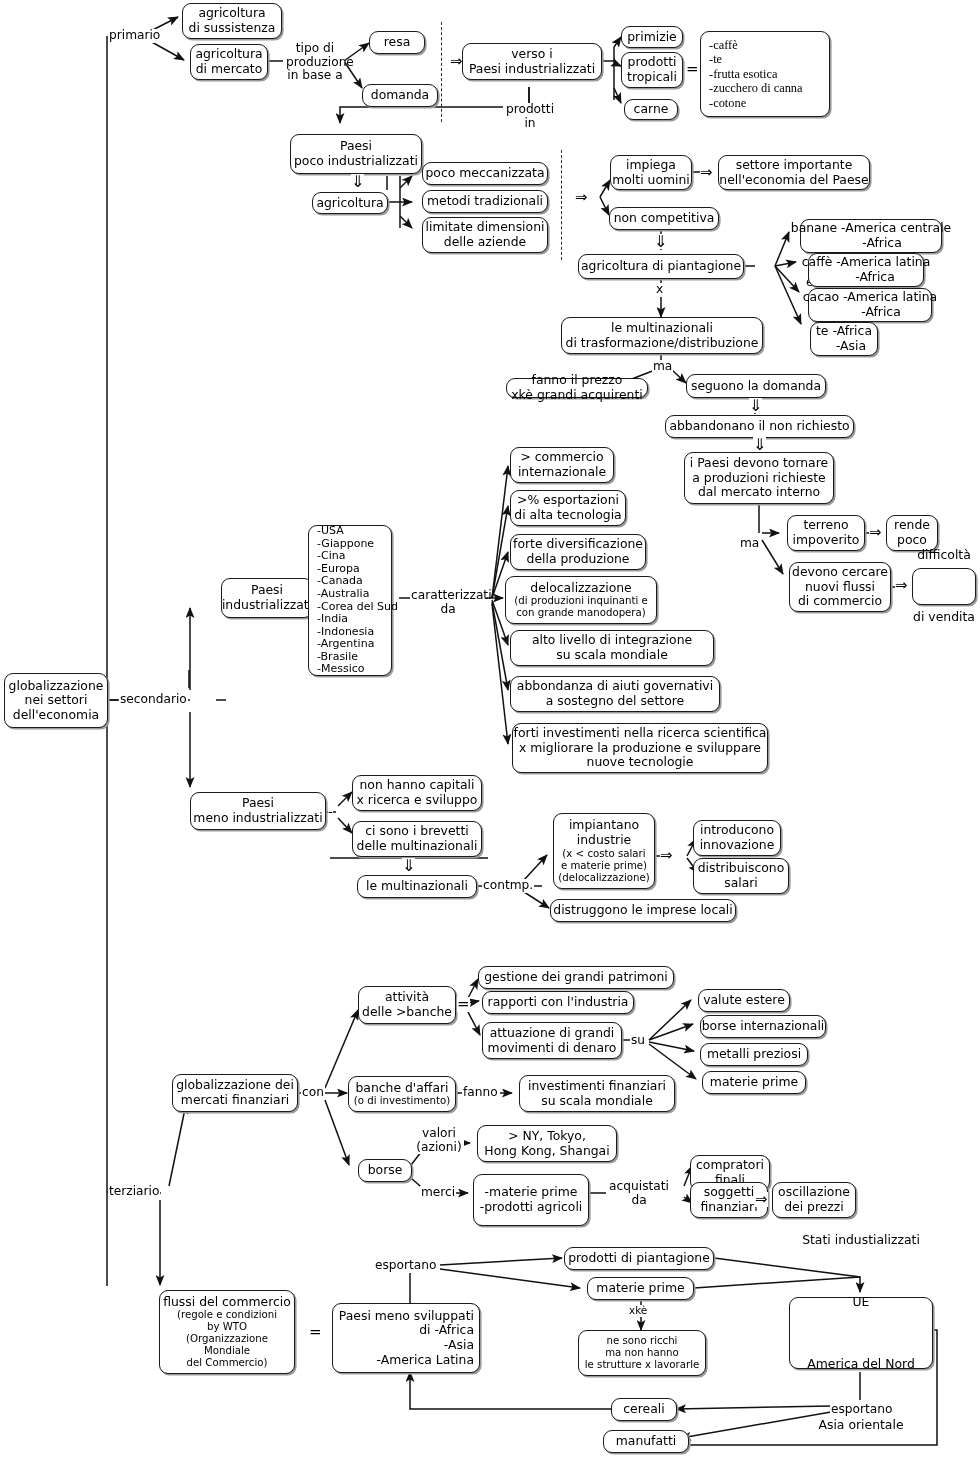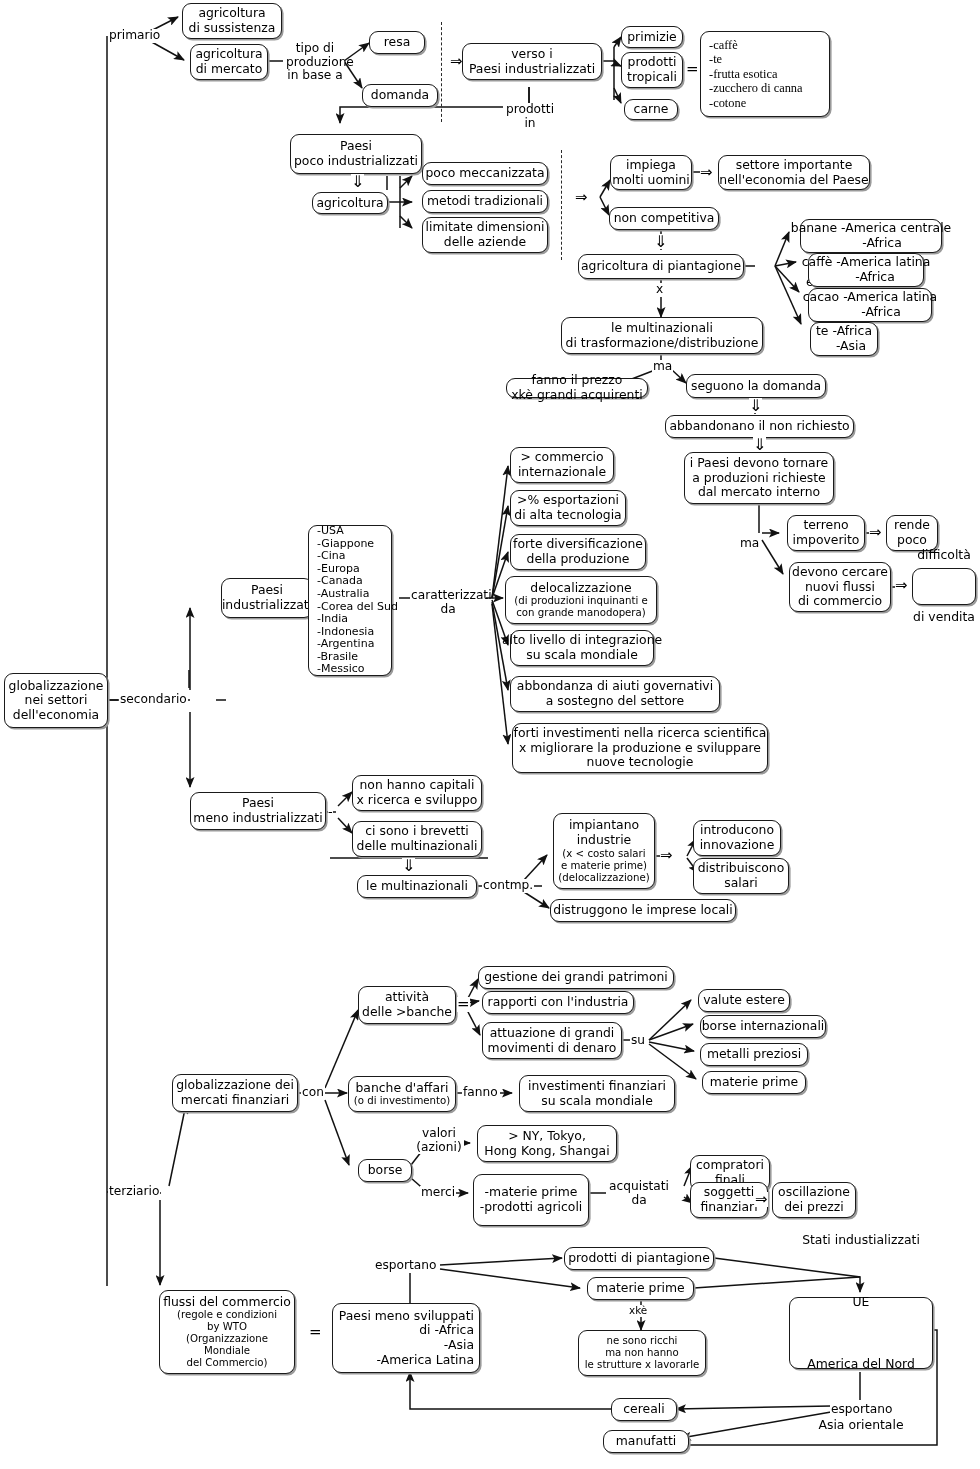--- a/index.html
+++ b/index.html
@@ -411,21 +411,21 @@
   </div>
   <div class="node" style="left:510px;top:534px;width:136px;height:36px;">
     <span class="ln">forte diversificazione</span>
     <span class="ln">della produzione</span>
   </div>
   <div class="node" style="left:505px;top:576px;width:152px;height:48px;">
     <span class="ln">delocalizzazione</span>
     <span class="ln small">(di produzioni inquinanti e</span>
     <span class="ln small">con grande manodopera)</span>
   </div>
-  <div class="node" style="left:510px;top:630px;width:144px;height:36px;">
+  <div class="node" style="left:510px;top:630px;width:204px;height:36px;">
     <span class="ln">alto livello di integrazione</span>
     <span class="ln">su scala mondiale</span>
   </div>
   <div class="node" style="left:510px;top:676px;width:210px;height:36px;">
     <span class="ln">abbondanza di aiuti governativi</span>
     <span class="ln">a sostegno del settore</span>
   </div>
   <div class="node" style="left:512px;top:723px;width:256px;height:50px;">
     <span class="ln">forti investimenti nella ricerca scientifica</span>
     <span class="ln">x migliorare la produzione e sviluppare</span>

